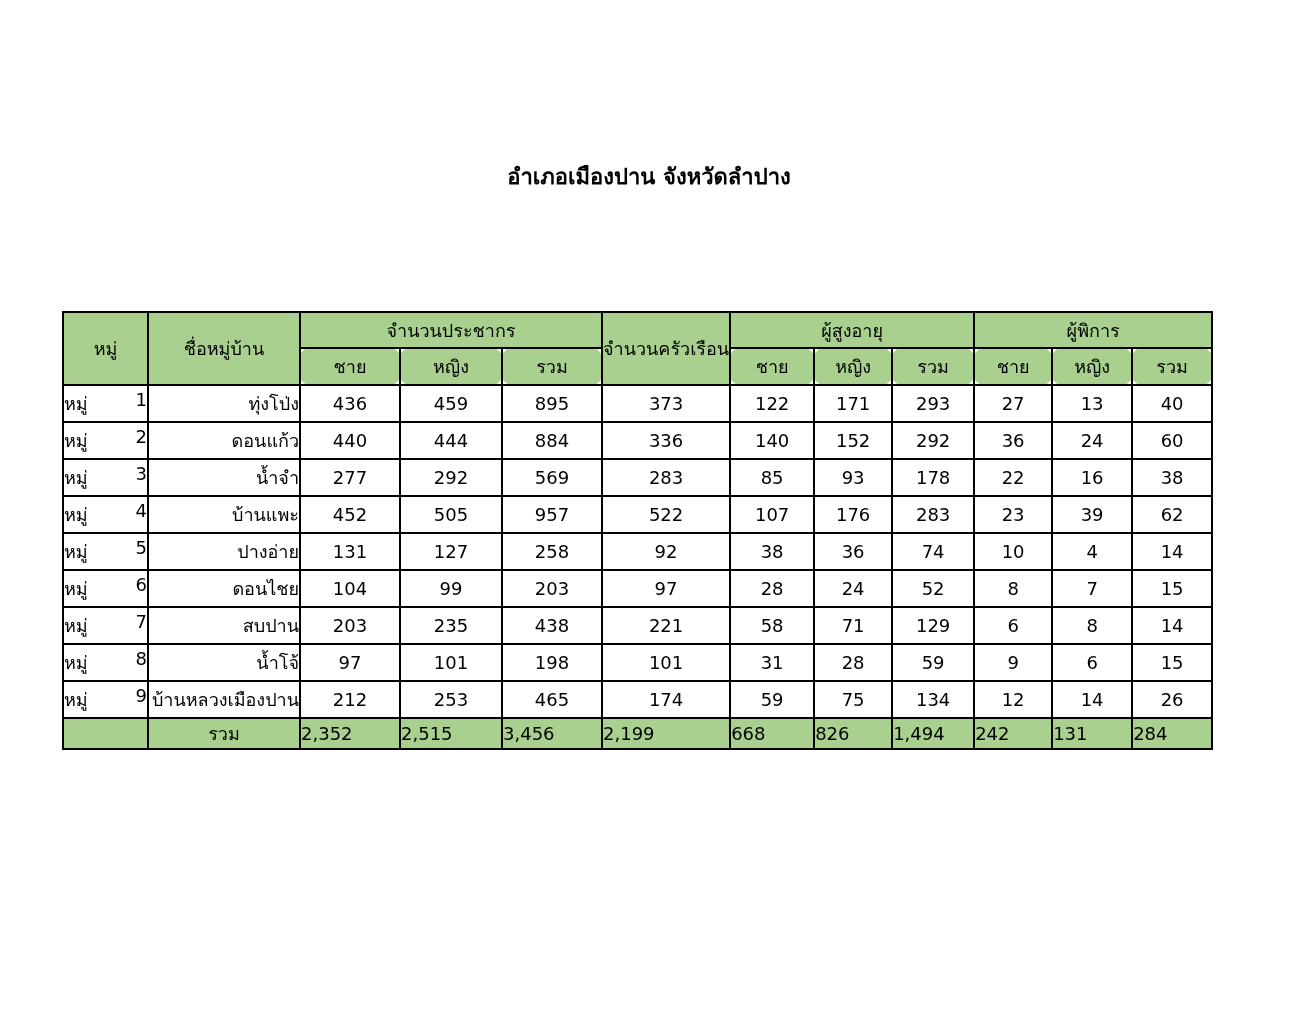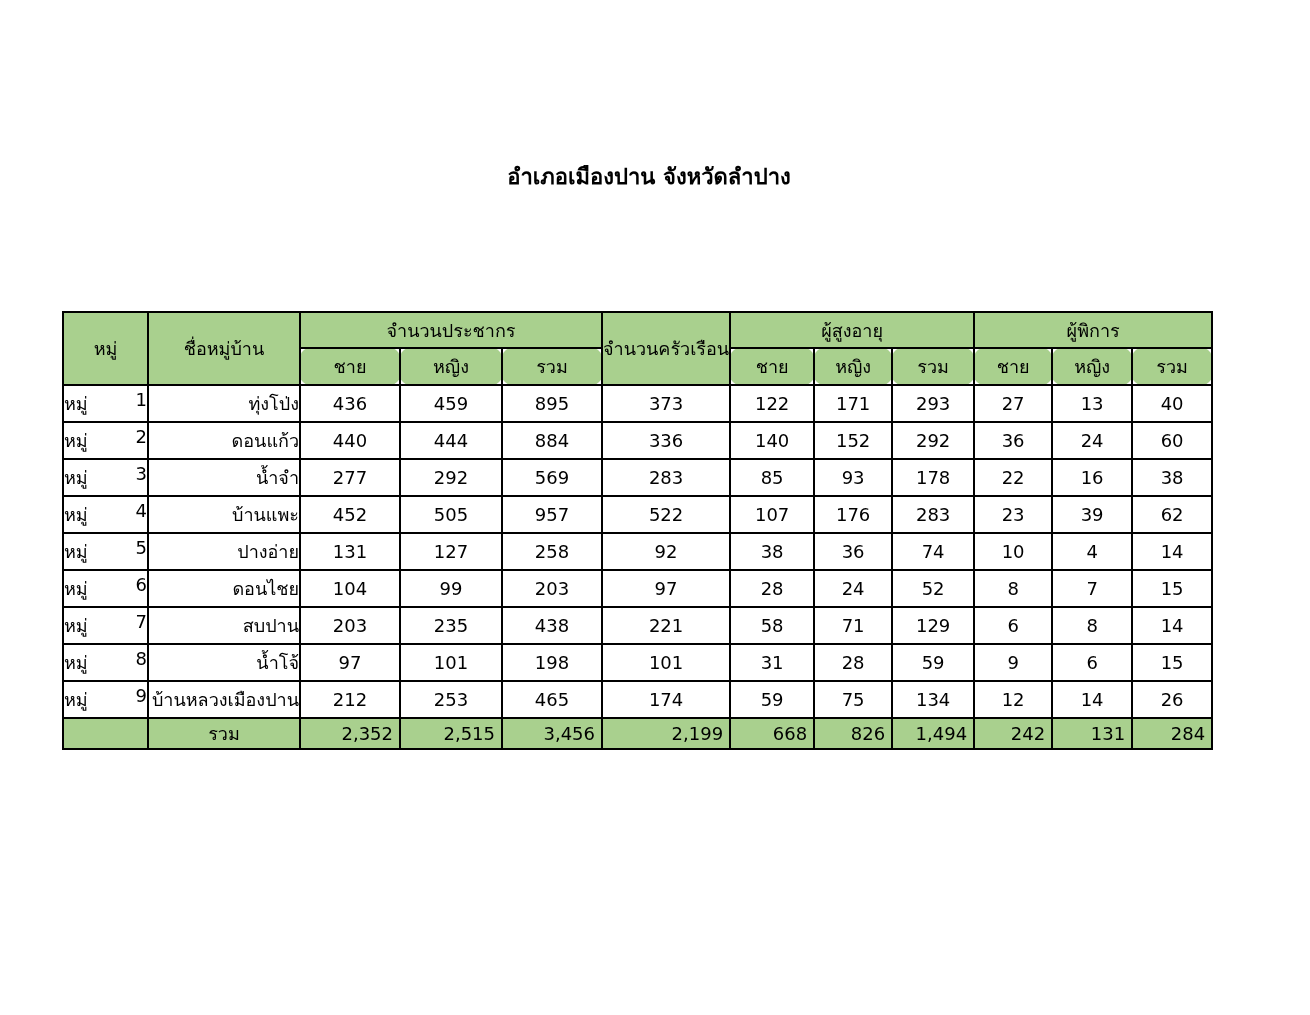--- a/index.html
+++ b/index.html
@@ -59,21 +59,21 @@
   td.moo .moo-prefix { float: left; }
   td.moo .moo-no { float: right; }
   td.village {
     text-align: right;
     padding-left: 5px;
     white-space: nowrap;
     font-size: 17px;
   }
   tr.total-row td {
     background: var(--header-fill, #A9D08E);
-    text-align: right;
+    text-align: left;
     padding-right: 6px;
   }
   tr.total-row td.total-label {
     text-align: center;
     padding-right: 0;
   }
   tr.total-row td.total-empty { padding: 0; }
 </style>
 </head>
 <body>

